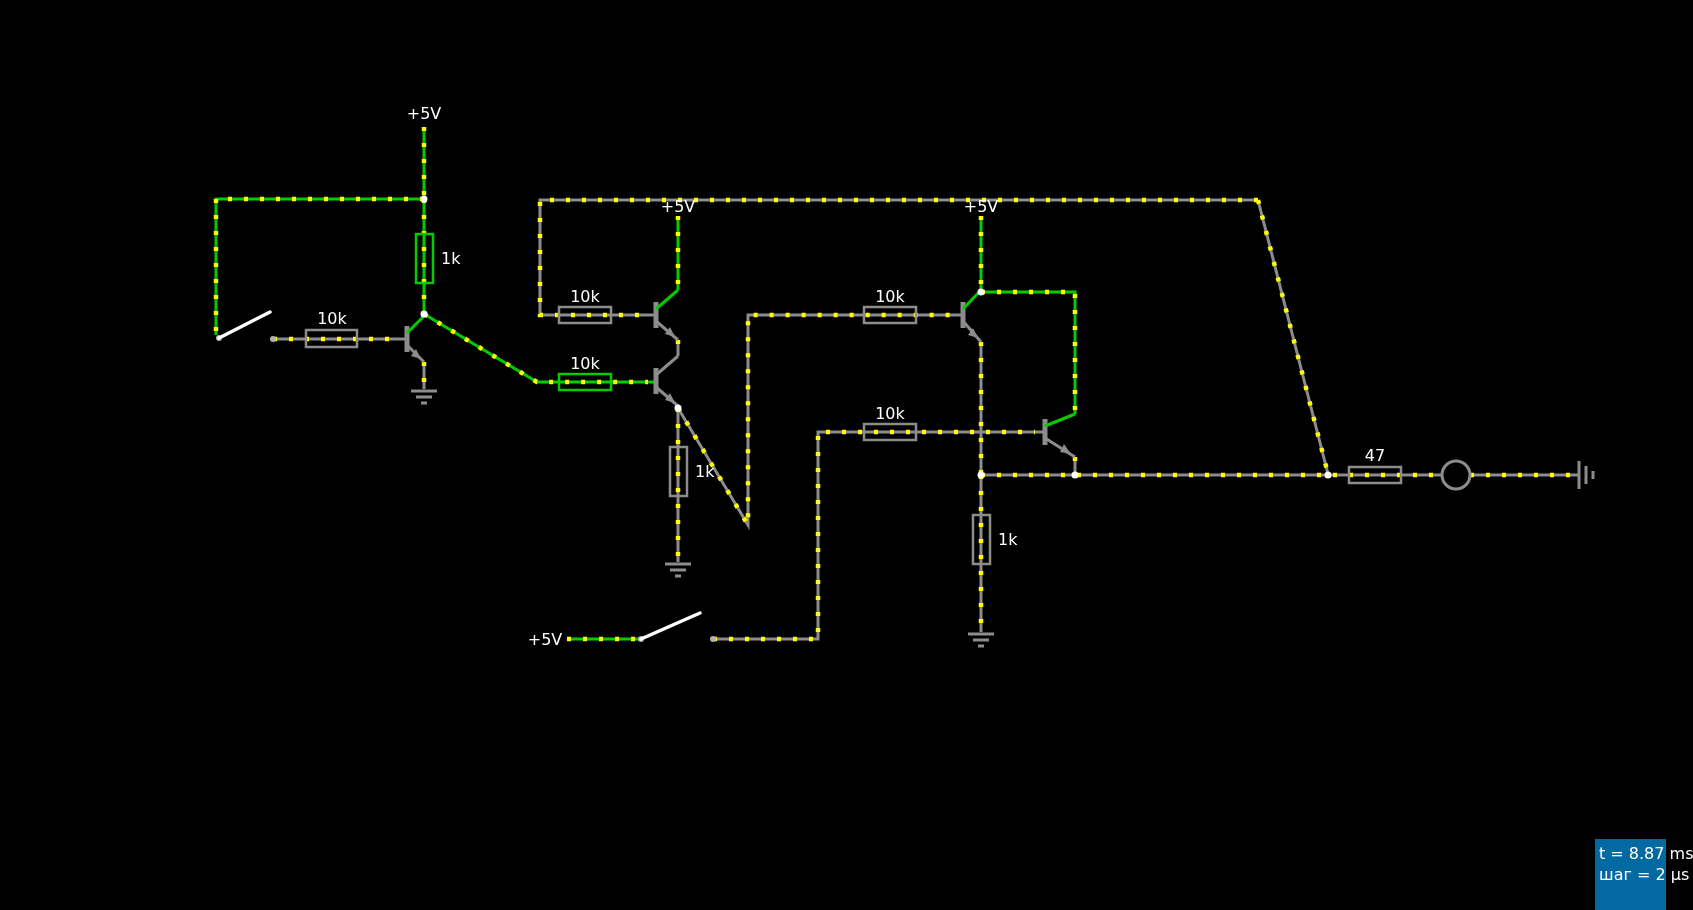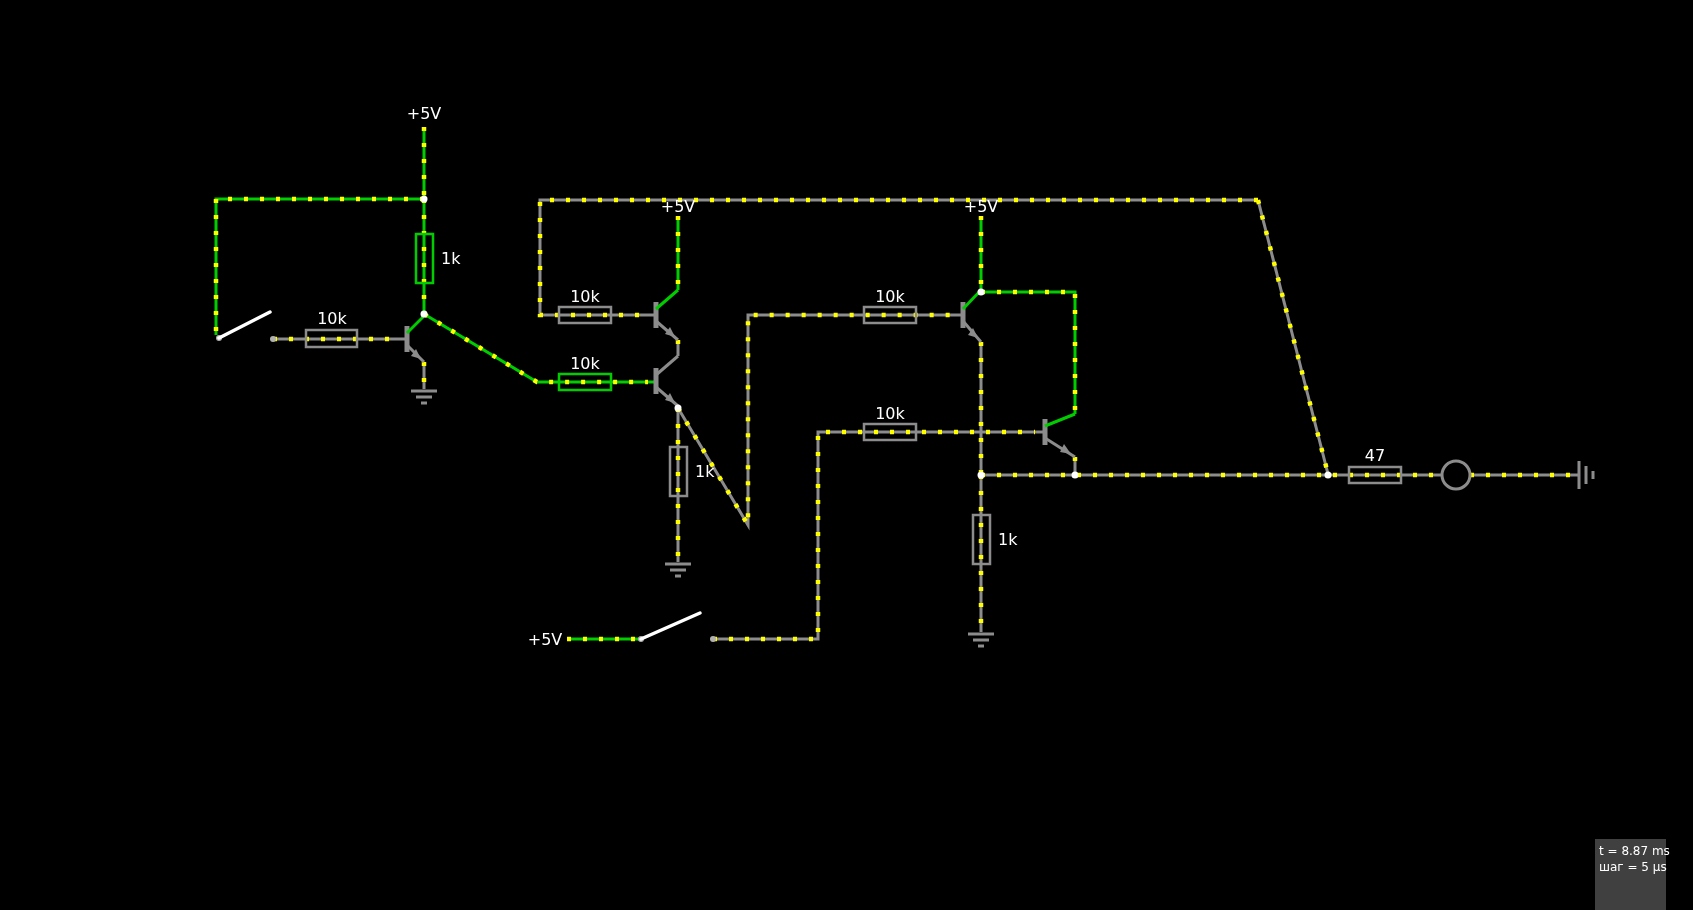--- a/index.html
+++ b/index.html
@@ -14,22 +14,22 @@
   .bar{stroke:var(--wire,#8c8c8c);stroke-width:5;fill:none;}
   .arrow{fill:var(--wire,#8c8c8c);stroke:none;}
   .rbox{fill:none;stroke:var(--wire,#8c8c8c);stroke-width:2.5;}
   .rbox.g{stroke:var(--active,#00cc00);}
   .gnd{stroke:var(--wire,#8c8c8c);stroke-width:3;fill:none;}
   .node{fill:#ffffff;stroke:none;}
   .post{fill:#b0b0b0;stroke:none;}
   .lever{stroke:#ffffff;stroke-width:3.5;stroke-linecap:round;fill:none;}
   .lamp{fill:none;stroke:var(--wire,#8c8c8c);stroke-width:3;}
   .lbl{fill:var(--text,#ffffff);font-size:16px;font-family:"DejaVu Sans",sans-serif;}
-  .status{position:absolute;left:1595px;top:839px;width:71px;height:71px;background:#404040;
-          color:var(--text,#fff);font-size:12px;line-height:1.3;padding:5px 4px;box-sizing:border-box;}
+  .status{position:absolute;left:1595px;top:839px;width:71px;height:71px;background:#0369a1;
+          color:var(--text,#fff);font-size:16px;line-height:1.3;padding:5px 4px;box-sizing:border-box;}
   .status div{white-space:nowrap;}
 </style>
 </head>
 <body>
 
 <div class="stage">
 <svg width="1693" height="910" viewBox="0 0 1693 910">
 
   <g>
     <path class="w" d="M273,339 H400"></path>
@@ -187,15 +187,15 @@
   </g>
 
   <text class="lbl" x="424" y="119" text-anchor="middle">+5V</text>
   <text class="lbl" x="678" y="212" text-anchor="middle">+5V</text>
   <text class="lbl" x="981" y="212" text-anchor="middle">+5V</text>
   <text class="lbl" x="545" y="645" text-anchor="middle">+5V</text>
 </svg>
 
   <div class="status">
     <div>t = 8.87 ms</div>
-    <div>шаг = 5 µs</div>
+    <div>шаг = 2 µs</div>
   </div>
 </div>
 
 </body></html>

